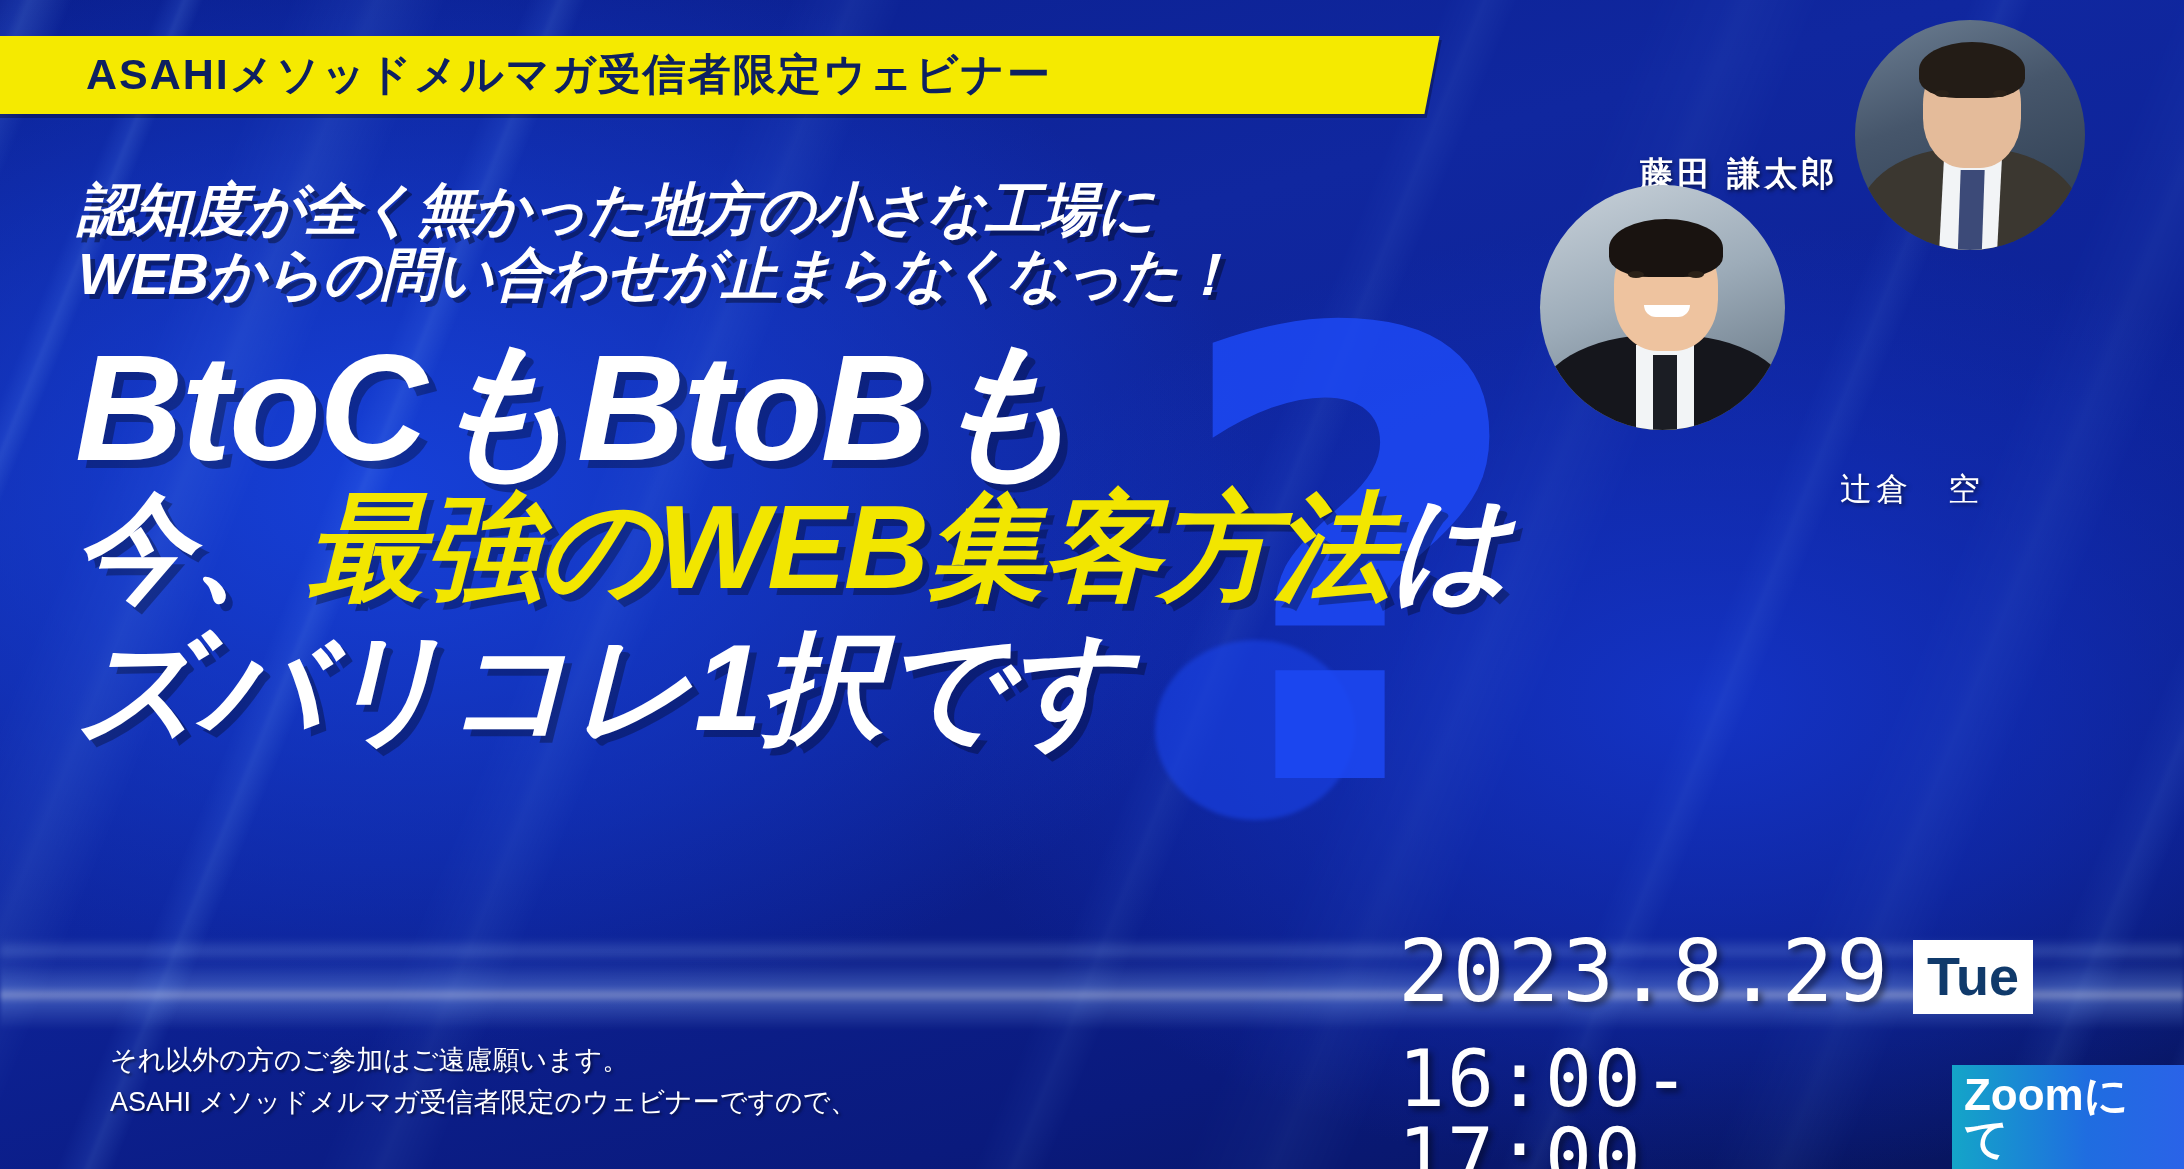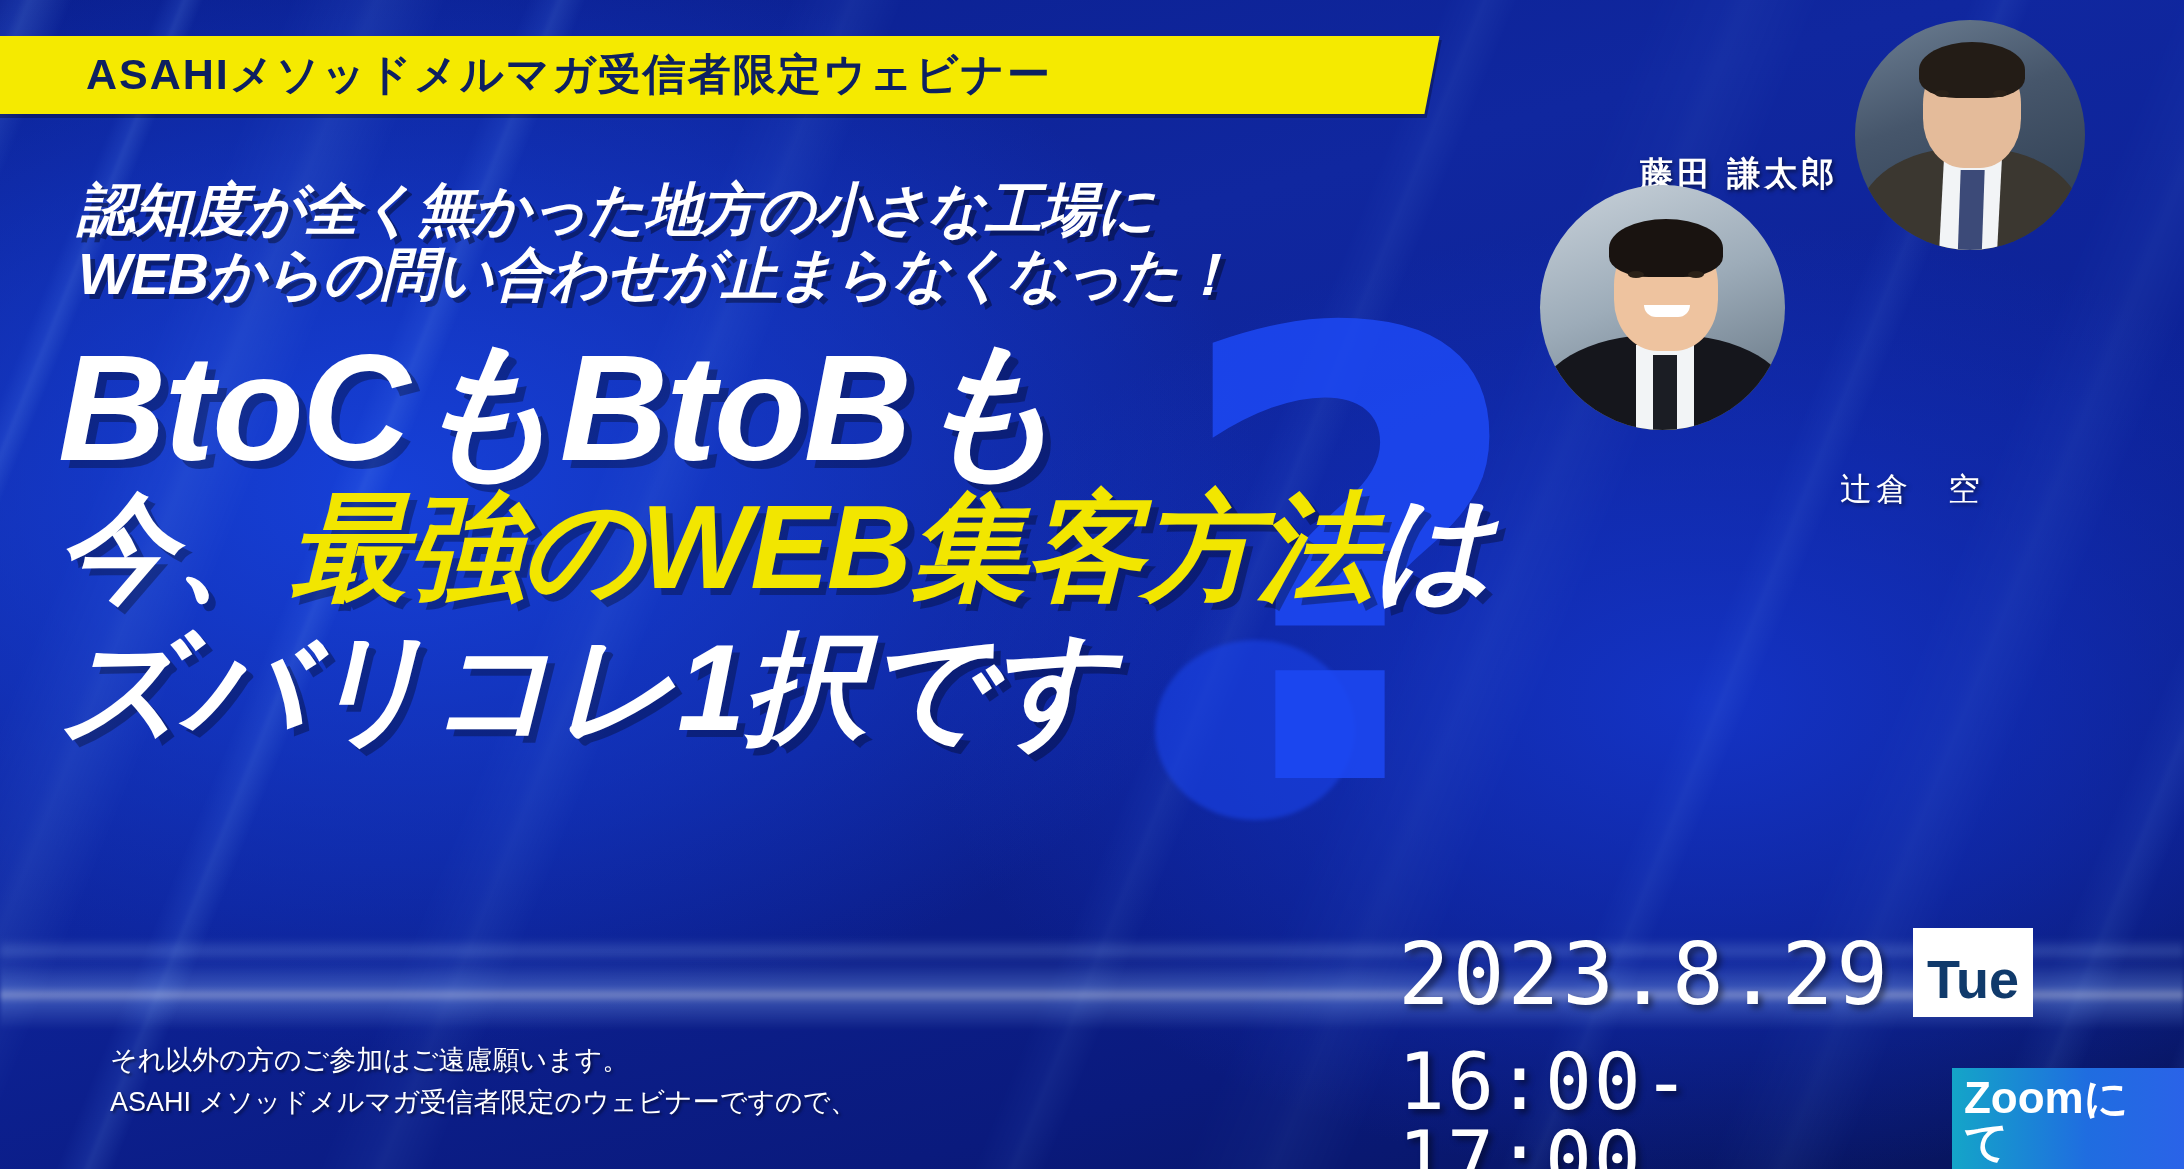--- a/index.html
+++ b/index.html
@@ -82,21 +82,21 @@
   .sub {
     position:absolute; left:78px; top:178px; width:1120px;
     color:#ffffff; font-weight:bold; font-size:57px; line-height:1.10;
     font-style:italic; letter-spacing:-1px;
     text-shadow:5px 5px 0 rgba(0,0,0,.38);
     white-space:nowrap;
   }
   .sub div { margin-bottom:2px; }
 
   
-  .main { position:absolute; left:58px; top:330px; width:1480px; }
+  .main { position:absolute; left:75px; top:330px; width:1480px; }
   .l1 {
     color:#ffffff; font-weight:bold; font-style:italic;
     font-size:150px; line-height:1.04; letter-spacing:-2px; white-space:nowrap;
     text-shadow:8px 8px 0 rgba(0,0,0,.30);
   }
   .l2 {
     white-space:nowrap;
     font-size:118px; line-height:1.05; font-weight:bold; font-style:italic;
     color:#ffffff; letter-spacing:-2px;
     text-shadow:7px 7px 0 rgba(0,0,0,.30);
@@ -153,21 +153,21 @@
   .datewrap { position:absolute; left:1398px; top:928px; }
   .daterow { display:flex; align-items:flex-end; }
   .date {
     color:#ffffff; font-size:86px; font-weight:500; letter-spacing:3px;
     font-family:"DejaVu Sans Mono","Liberation Mono",monospace;
     text-shadow:4px 4px 6px rgba(0,0,0,.45); line-height:1;
   }
   .dow {
     margin-left:22px; background:#ffffff; color:#103a6b;
     font-size:54px; font-weight:bold; line-height:1;
-    padding:24px 14px 11px; letter-spacing:0px;
+    padding:9px 14px 11px; letter-spacing:0px;
     font-family:"Liberation Sans",sans-serif;
   }
   .timerow { display:flex; align-items:center; margin-top:26px; }
   .time {
     color:#ffffff; font-size:78px; font-weight:500; letter-spacing:2px;
     font-family:"DejaVu Sans Mono","Liberation Mono",monospace;
     text-shadow:4px 4px 6px rgba(0,0,0,.45); line-height:1;
   }
   .zoom {
     margin-left:20px; color:#ffffff; font-size:44px; font-weight:bold;

